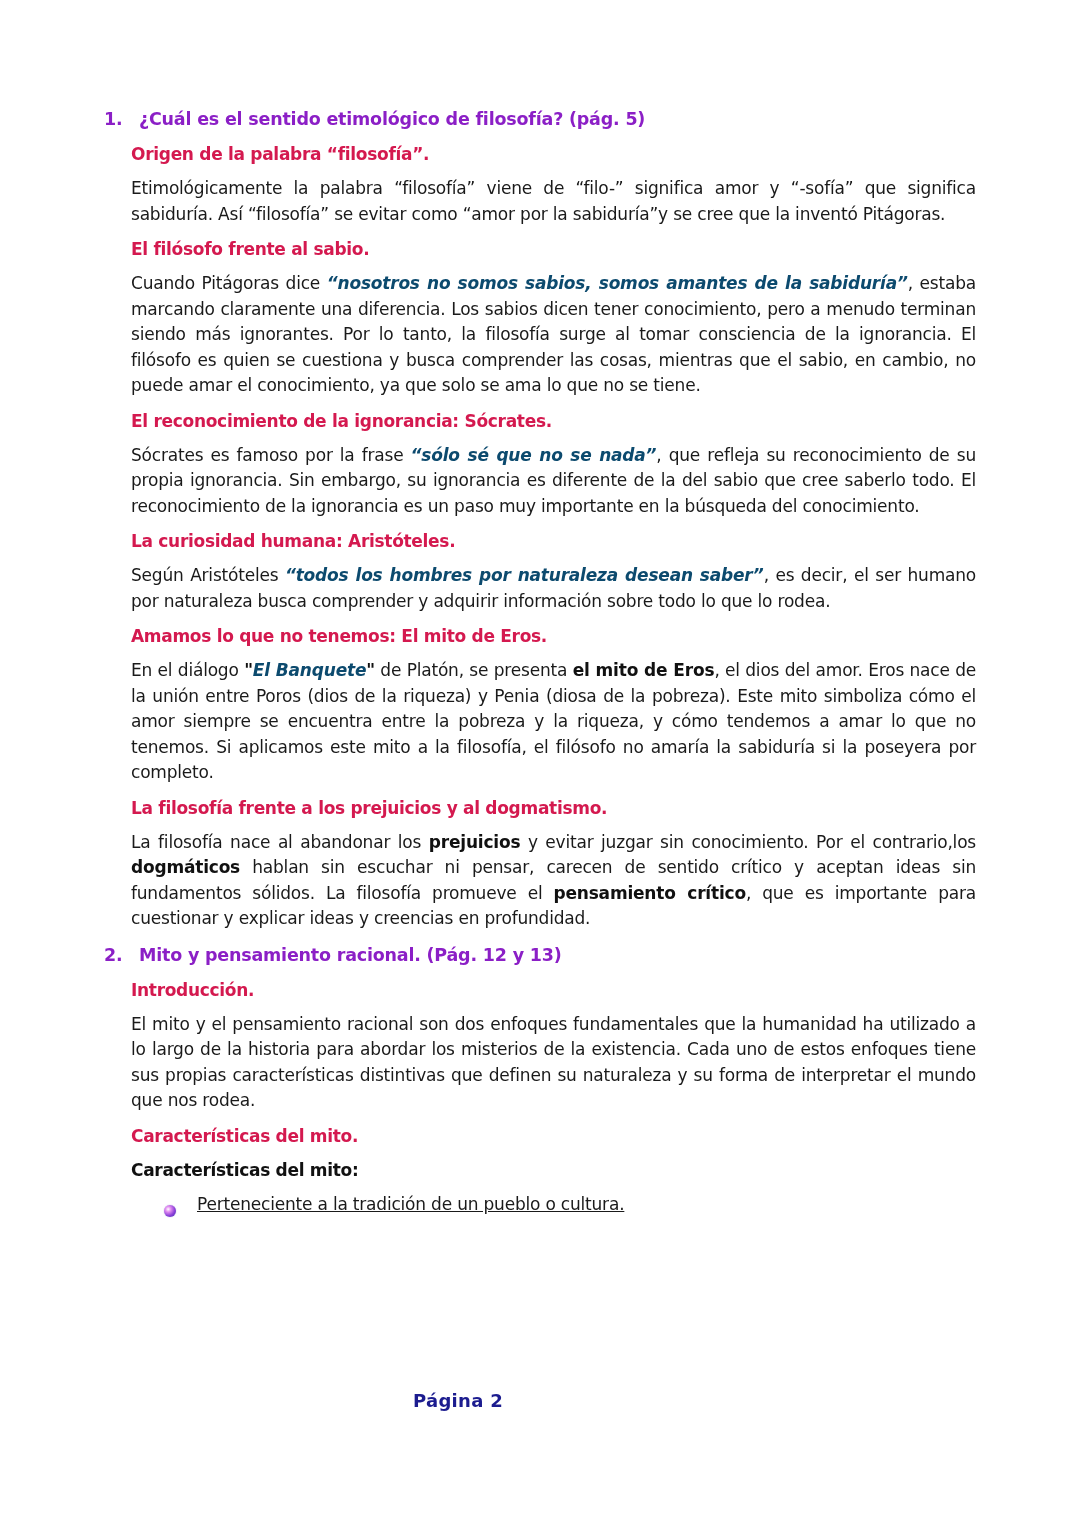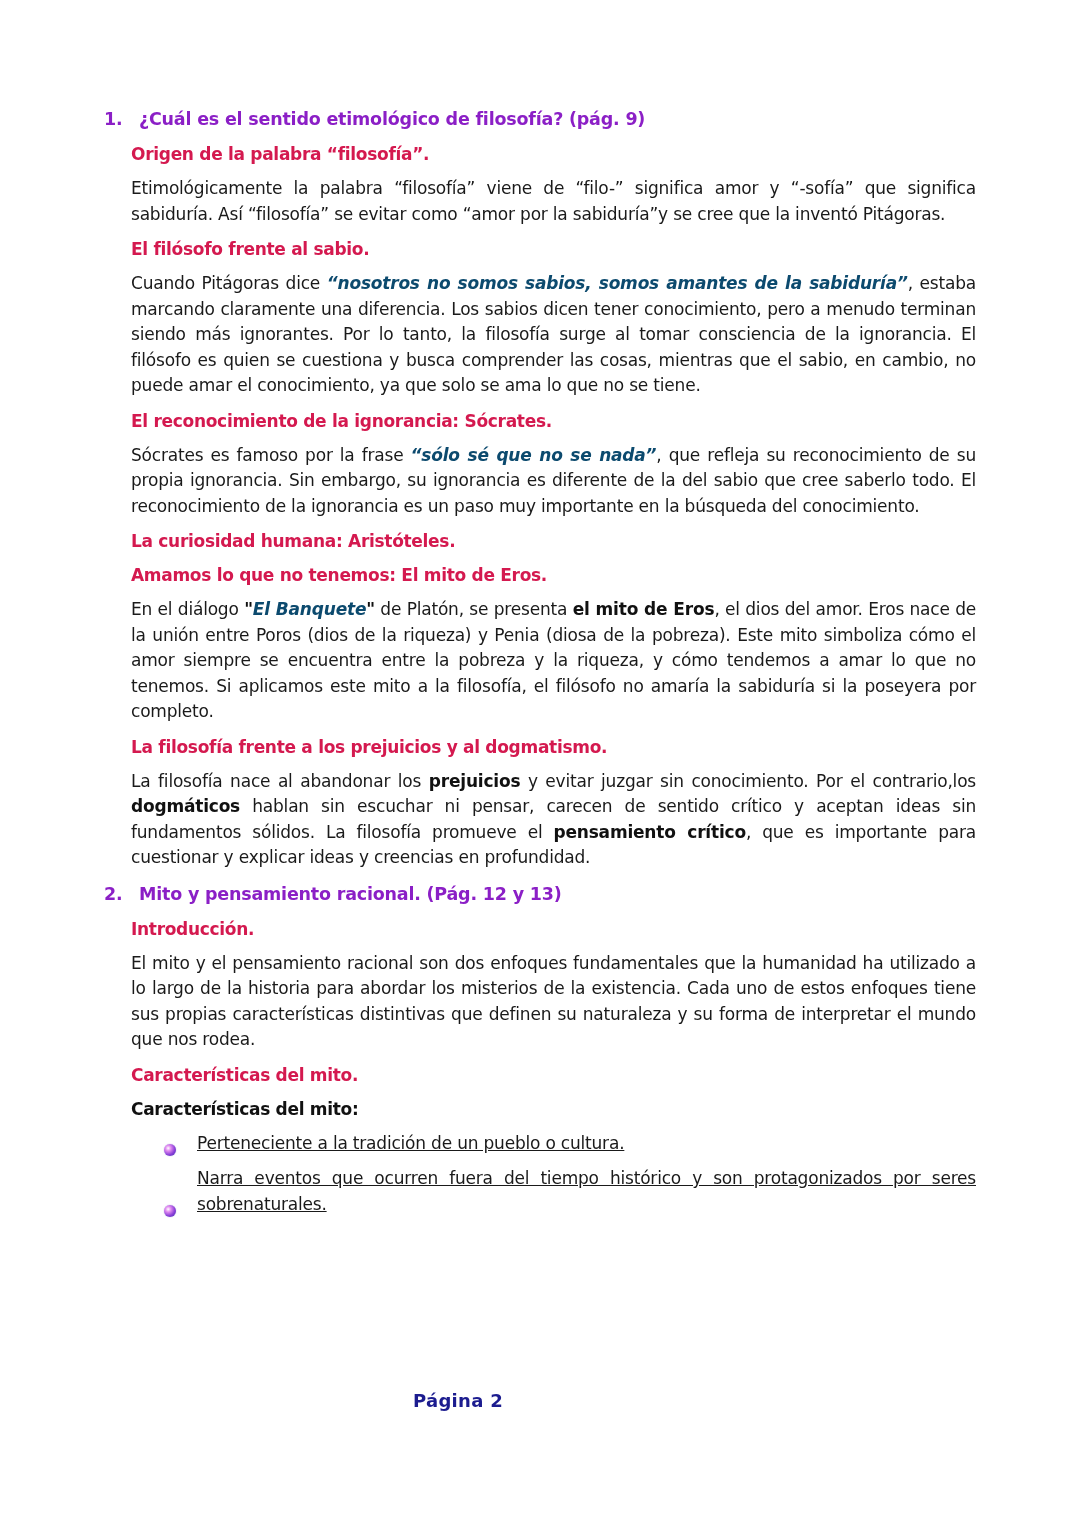--- a/index.html
+++ b/index.html
@@ -109,37 +109,38 @@
   </style>
 </head>
 <body>
 
 <div class="page">
   <div class="content">
 
     <section>
       <div class="q-heading">
         <span class="q-num">1.</span>
-        <span>¿Cuál es el sentido etimológico de filosofía? (pág. 9)</span>
+        <span>¿Cuál es el sentido etimológico de filosofía? (pág. 5)</span>
       </div>
       <div class="indent">
         <div>
           <div class="sub-heading">Origen de la palabra “filosofía”.</div>
           <p class="para"><span>Etimológicamente la palabra “filosofía” viene de “filo-” significa amor y “-sofía” que significa sabiduría. Así “filosofía” se evitar como “amor por la sabiduría”y se cree que la inventó Pitágoras.</span></p>
         </div>
         <div>
           <div class="sub-heading">El filósofo frente al sabio.</div>
           <p class="para"><span>Cuando Pitágoras dice </span><span class="bi">“nosotros no somos sabios, somos amantes de la sabiduría”</span><span>, estaba marcando claramente una diferencia. Los sabios dicen tener conocimiento, pero a menudo terminan siendo más ignorantes. Por lo tanto, la filosofía surge al tomar consciencia de la ignorancia. El filósofo es quien se cuestiona y busca comprender las cosas, mientras que el sabio, en cambio, no puede amar el conocimiento, ya que solo se ama lo que no se tiene.</span></p>
         </div>
         <div>
           <div class="sub-heading">El reconocimiento de la ignorancia: Sócrates.</div>
           <p class="para"><span>Sócrates es famoso por la frase </span><span class="bi">“sólo sé que no se nada”</span><span>, que refleja su reconocimiento de su propia ignorancia. Sin embargo, su ignorancia es diferente de la del sabio que cree saberlo todo. El reconocimiento de la ignorancia es un paso muy importante en la búsqueda del conocimiento.</span></p>
         </div>
         <div>
           <div class="sub-heading">La curiosidad humana: Aristóteles.</div>
+          <p class="para"><span>Según Aristóteles </span><span class="bi">“todos los hombres por naturaleza desean saber”</span><span>, es decir, el ser humano por naturaleza busca comprender y adquirir información sobre todo lo que lo rodea.</span></p>
         </div>
         <div>
           <div class="sub-heading">Amamos lo que no tenemos: El mito de Eros.</div>
           <p class="para"><span>En el diálogo </span><b>"</b><span class="bi">El Banquete</span><b>"</b><span> de Platón, se presenta </span><b>el mito de Eros</b><span>, el dios del amor. Eros nace de la unión entre Poros (dios de la riqueza) y Penia (diosa de la pobreza). Este mito simboliza cómo el amor siempre se encuentra entre la pobreza y la riqueza, y cómo tendemos a amar lo que no tenemos. Si aplicamos este mito a la filosofía, el filósofo no amaría la sabiduría si la poseyera por completo.</span></p>
         </div>
         <div>
           <div class="sub-heading">La filosofía frente a los prejuicios y al dogmatismo.</div>
           <p class="para"><span>La filosofía nace al abandonar los </span><b>prejuicios</b><span> y evitar juzgar sin conocimiento. Por el contrario,los </span><b>dogmáticos</b><span> hablan sin escuchar ni pensar, carecen de sentido crítico y aceptan ideas sin fundamentos sólidos. La filosofía promueve el </span><b>pensamiento crítico</b><span>, que es importante para cuestionar y explicar ideas y creencias en profundidad.</span></p>
         </div>
       </div>
@@ -156,24 +157,20 @@
           <p class="para"><span>El mito y el pensamiento racional son dos enfoques fundamentales que la humanidad ha utilizado a lo largo de la historia para abordar los misterios de la existencia. Cada uno de estos enfoques tiene sus propias características distintivas que definen su naturaleza y su forma de interpretar el mundo que nos rodea.</span></p>
         </div>
         <div>
           <div class="sub-heading">Características del mito.</div>
           <div class="black-heading">Características del mito:</div>
           <ul class="bullets">
             <li>
               <span class="bullet-icon"></span>
               <span class="bullet-text">Perteneciente a la tradición de un pueblo o cultura.</span>
             </li>
-            <li>
-              <span class="bullet-icon"></span>
-              <span class="bullet-text">Narra eventos que ocurren fuera del tiempo histórico y son protagonizados por seres sobrenaturales.</span>
-            </li>
           </ul>
         </div>
       </div>
     </section>
   </div>
 
   <div class="footer">
     <span>Página</span>
     <span>2</span>
   </div>

